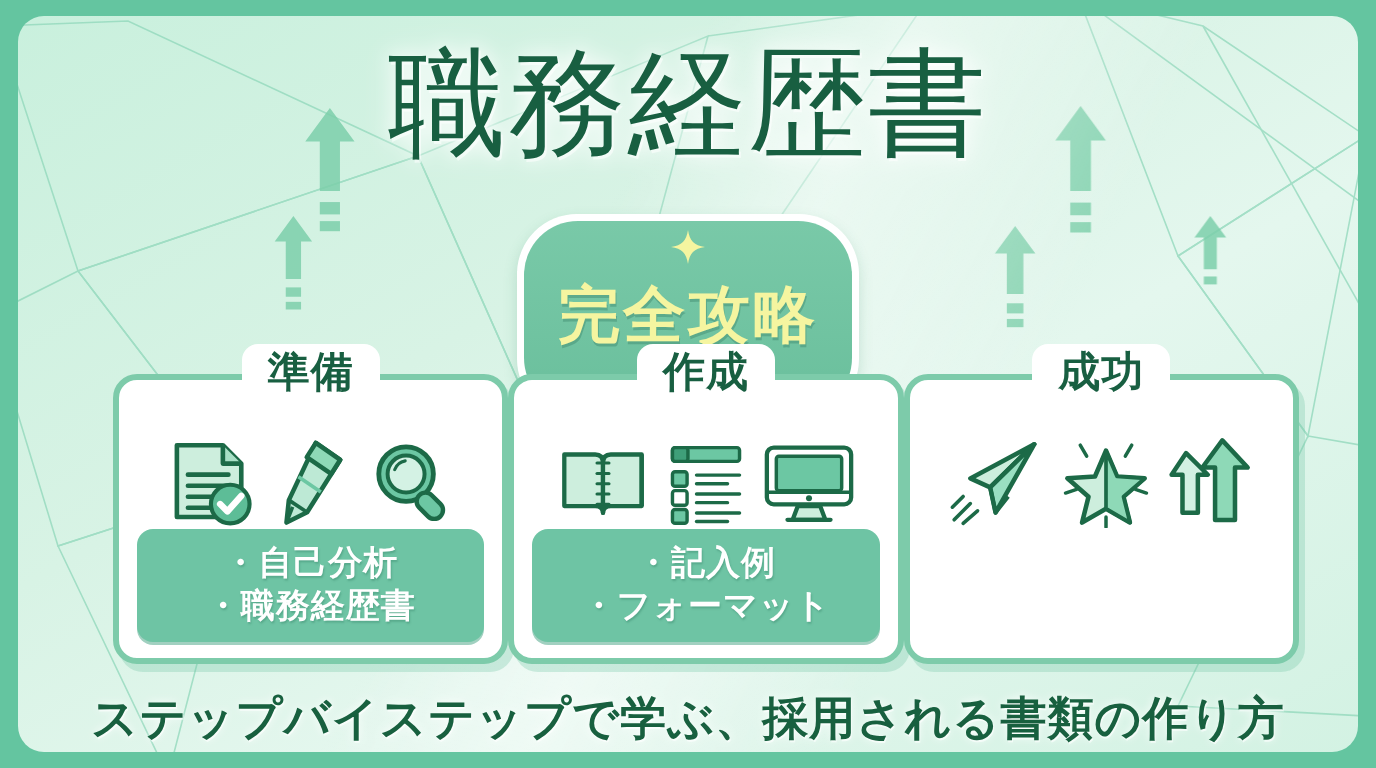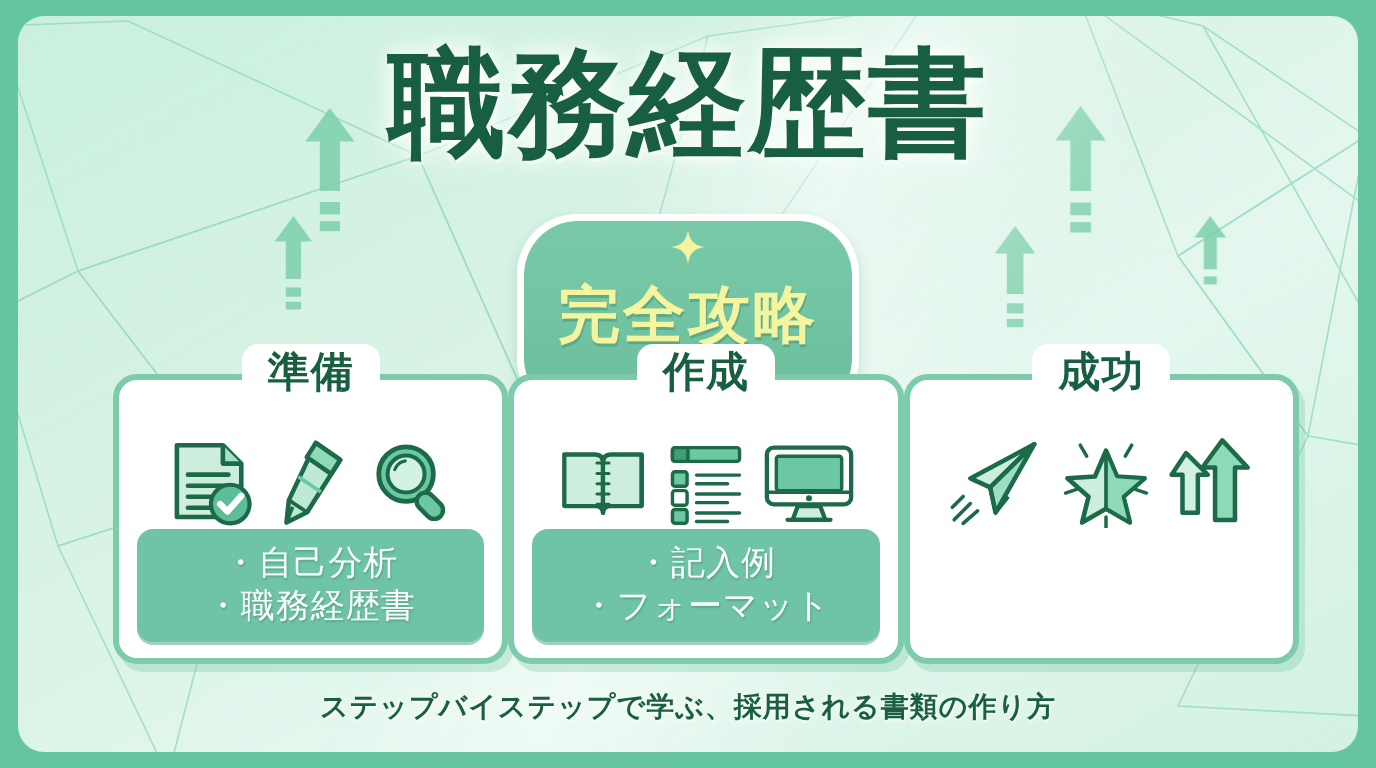--- a/index.html
+++ b/index.html
@@ -28,21 +28,21 @@
   }
   .bg-svg{position:absolute;inset:0;width:100%;height:100%;}
 
   
   .title-wrap{
     position:absolute;left:0;right:0;top:24px;text-align:center;
   }
   .title{
     display:inline-block;
     font-family:"DejaVu Sans","Liberation Sans",sans-serif;
-    font-weight:bold;
+    font-weight:normal;
     font-size:118px;
     line-height:1.08;
     letter-spacing:2px;
     color:#185f41;
     text-shadow:0 0 18px rgba(255,255,255,.95),0 0 34px rgba(255,255,255,.8),2px 3px 0 rgba(255,255,255,.55);
   }
   
   .badge-wrap{
     position:absolute;left:0;right:0;top:198px;text-align:center;
   }
@@ -101,34 +101,34 @@
   }
   .list-panel{
     position:absolute;left:18px;right:18px;bottom:16px;
     background:#6ec4a4;
     border-radius:16px;
     padding:12px 10px 14px 10px;
     box-shadow:0 3px 0 rgba(84,170,140,.55);
   }
   .list-line{
     font-family:"DejaVu Sans","Liberation Sans",sans-serif;
-    font-weight:normal;font-size:34px;line-height:1.28;
+    font-weight:bold;font-size:34px;line-height:1.28;
     color:#ffffff;
     text-align:center;
     letter-spacing:1px;
     text-shadow:1px 2px 2px rgba(45,120,95,.35);
     white-space:nowrap;
   }
   
   .footer{
     position:absolute;left:0;right:0;top:672px;text-align:center;
   }
   .footer span{
     font-family:"DejaVu Sans","Liberation Sans",sans-serif;
-    font-weight:bold;font-size:28px;letter-spacing:1px;
+    font-weight:bold;font-size:46px;letter-spacing:1px;
     color:#18603f;
     text-shadow:0 0 10px rgba(255,255,255,.9),1px 2px 0 rgba(255,255,255,.6);
   }
 </style>
 </head>
 <body>
 
 <div class="poster">
   <div class="inner">
 

